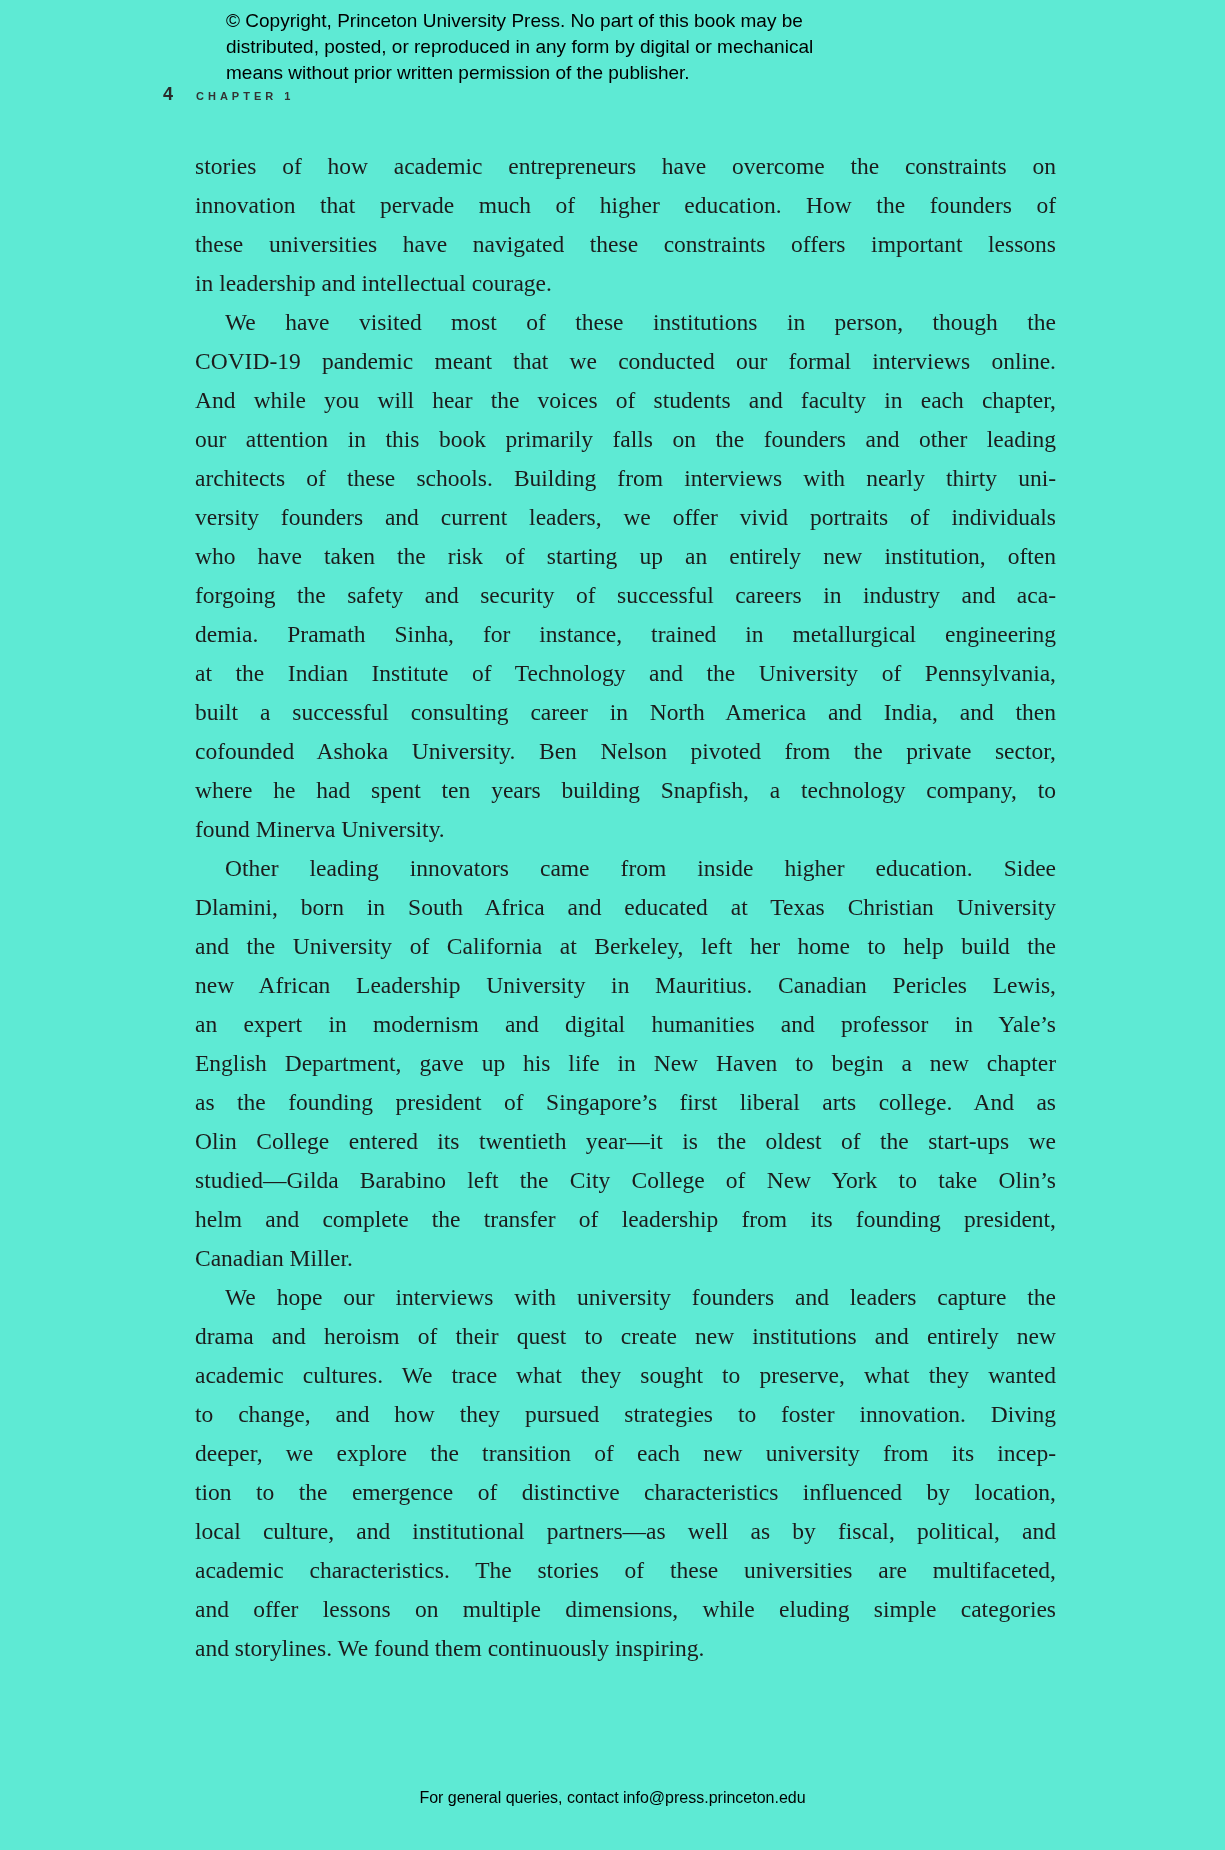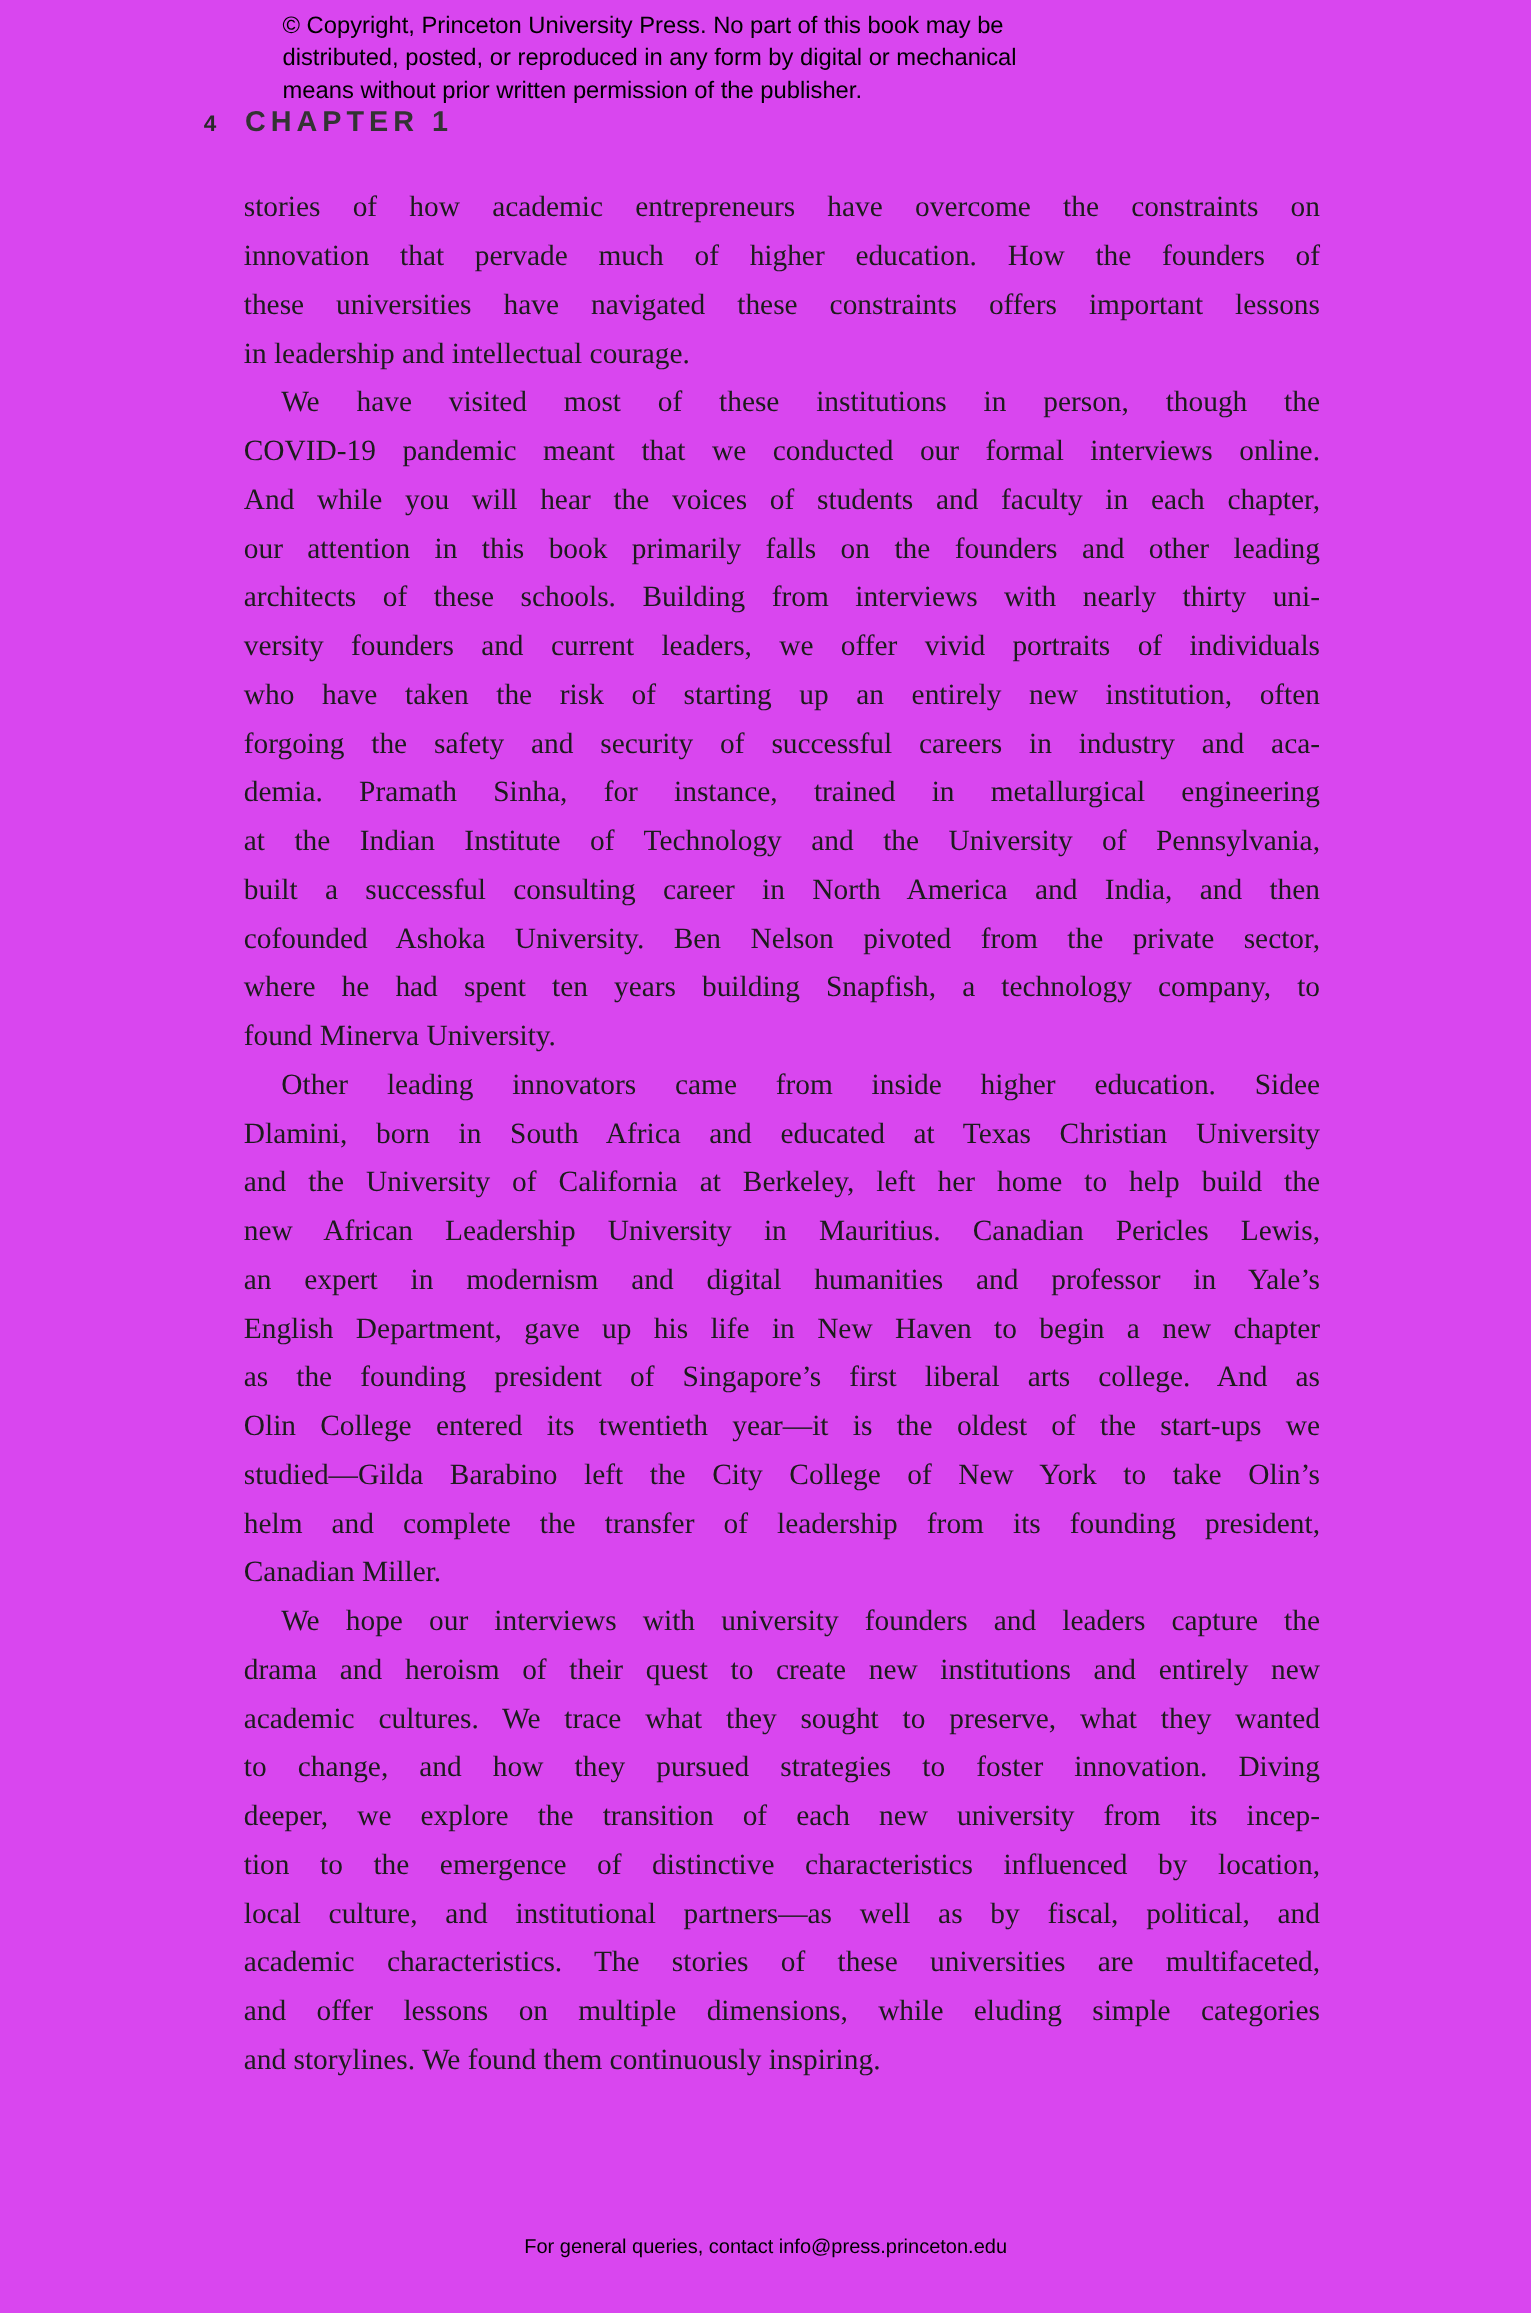--- a/index.html
+++ b/index.html
@@ -4,21 +4,21 @@
 <style>
   html, body {
     margin: 0;
     padding: 0;
     background: #ffffff;
   }
   .page {
     position: relative;
     width: 1225px;
     height: 1850px;
-    background: #d946ef;
+    background: #5eead4;
     overflow: hidden;
     font-family: "Liberation Serif", serif;
   }
   .copyright-block {
     position: absolute;
     left: 226px;
     top: 8px;
     width: 640px;
     font-family: "Liberation Sans", sans-serif;
     font-size: 19px;
@@ -35,21 +35,21 @@
     font-family: "Liberation Sans", sans-serif;
     color: #2a2a2a;
   }
   .running-head .folio {
     font-size: 18px;
     font-weight: bold;
     letter-spacing: 1px;
   }
   .running-head .chapter {
     margin-left: 22px;
-    font-size: 23px;
+    font-size: 11px;
     font-weight: bold;
     letter-spacing: 4px;
     color: #333333;
   }
   .body-text {
     position: absolute;
     left: 163px;
     top: 147px;
     width: 893px;
     font-family: "Liberation Serif", serif;

